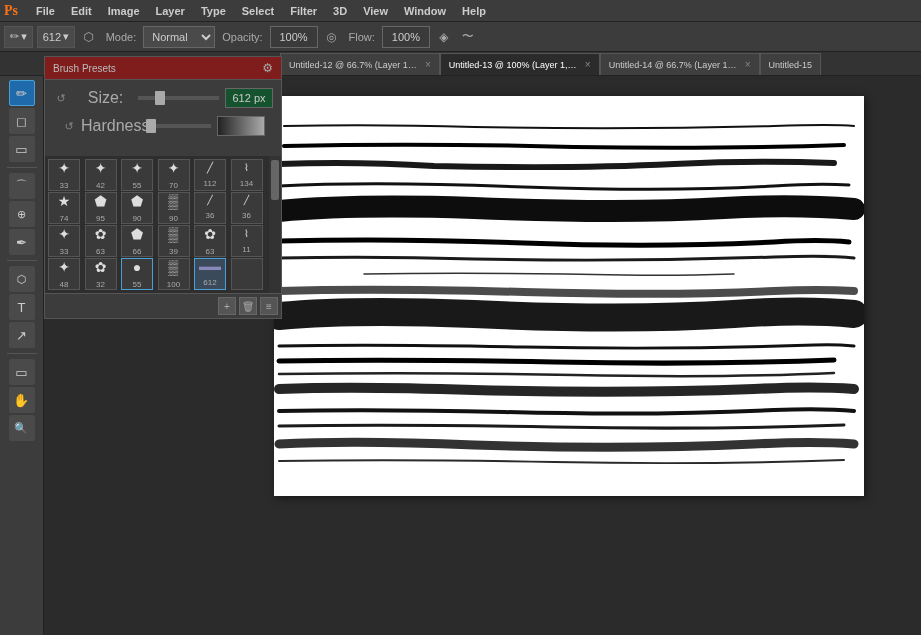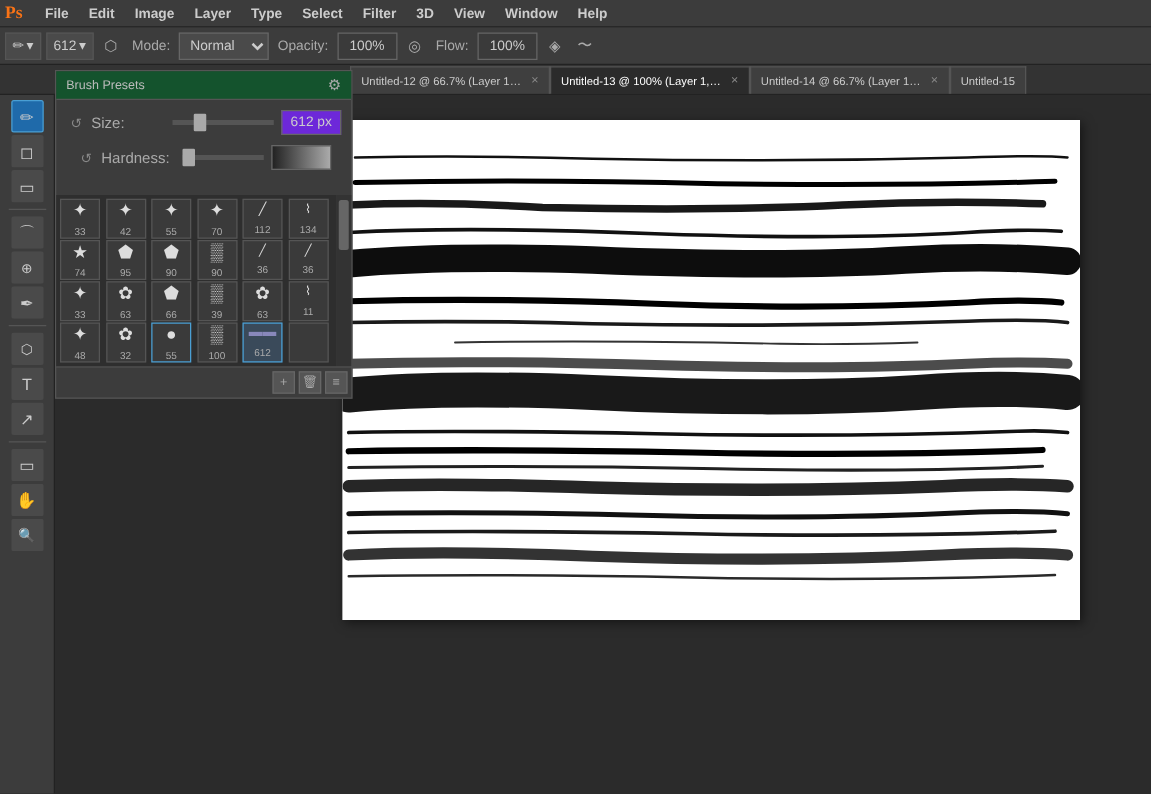--- a/index.html
+++ b/index.html
@@ -167,21 +167,21 @@
     #brush-panel {
       position: absolute;
       top: 56px;
       left: 44px;
       width: 238px;
       background: #3c3c3c;
       border: 1px solid #555;
       z-index: 10;
     }
     #brush-panel-header {
-      background: #14532d;
+      background: #7f1d1d;
       padding: 4px 8px;
       display: flex;
       justify-content: space-between;
       align-items: center;
       border-bottom: 1px solid #555;
     }
     .brush-panel-title {
       color: #ccc;
       font-size: 11px;
     }
@@ -193,22 +193,23 @@
     #brush-panel-body {
       padding: 8px;
     }
     .brush-row {
       display: flex;
       align-items: center;
       margin-bottom: 8px;
     }
     .brush-label {
       color: #aaa;
-      font-size: 12px;
+      font-size: 16px;
       width: 65px;
+      text-align: center;
     }
     .brush-slider-container {
       flex: 1;
       position: relative;
       height: 16px;
       display: flex;
       align-items: center;
     }
     .brush-slider {
       -webkit-appearance: none;
@@ -220,21 +221,21 @@
     }
     .brush-slider::-webkit-slider-thumb {
       -webkit-appearance: none;
       width: 10px;
       height: 14px;
       background: #aaa;
       cursor: pointer;
       border-radius: 1px;
     }
     .brush-value-input {
-      background: #6d28d9;
+      background: #14532d;
       border: 1px solid #666;
       color: #ccc;
       width: 48px;
       height: 20px;
       font-size: 11px;
       text-align: center;
       margin-left: 6px;
     }
     .brush-reset-btn {
       width: 16px;

